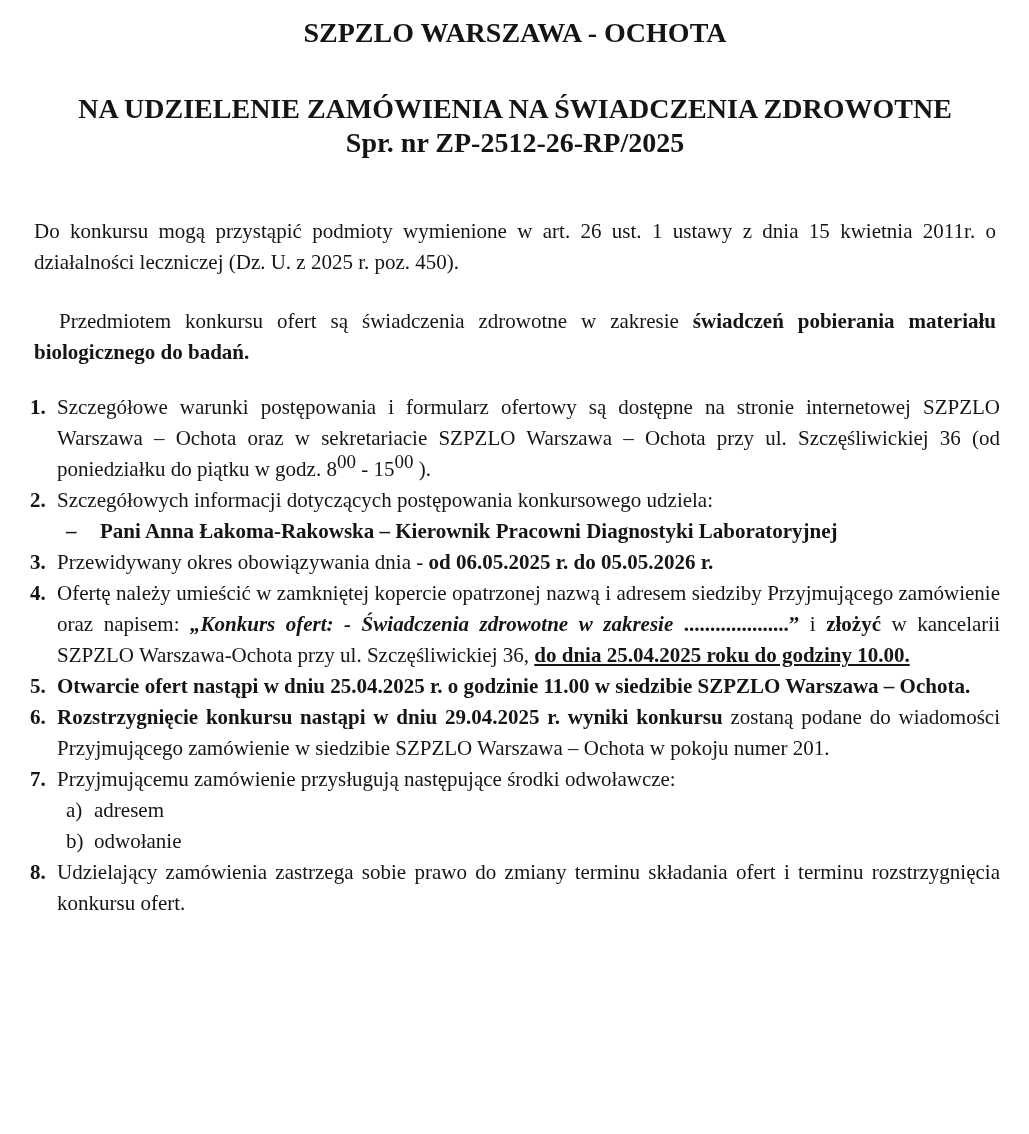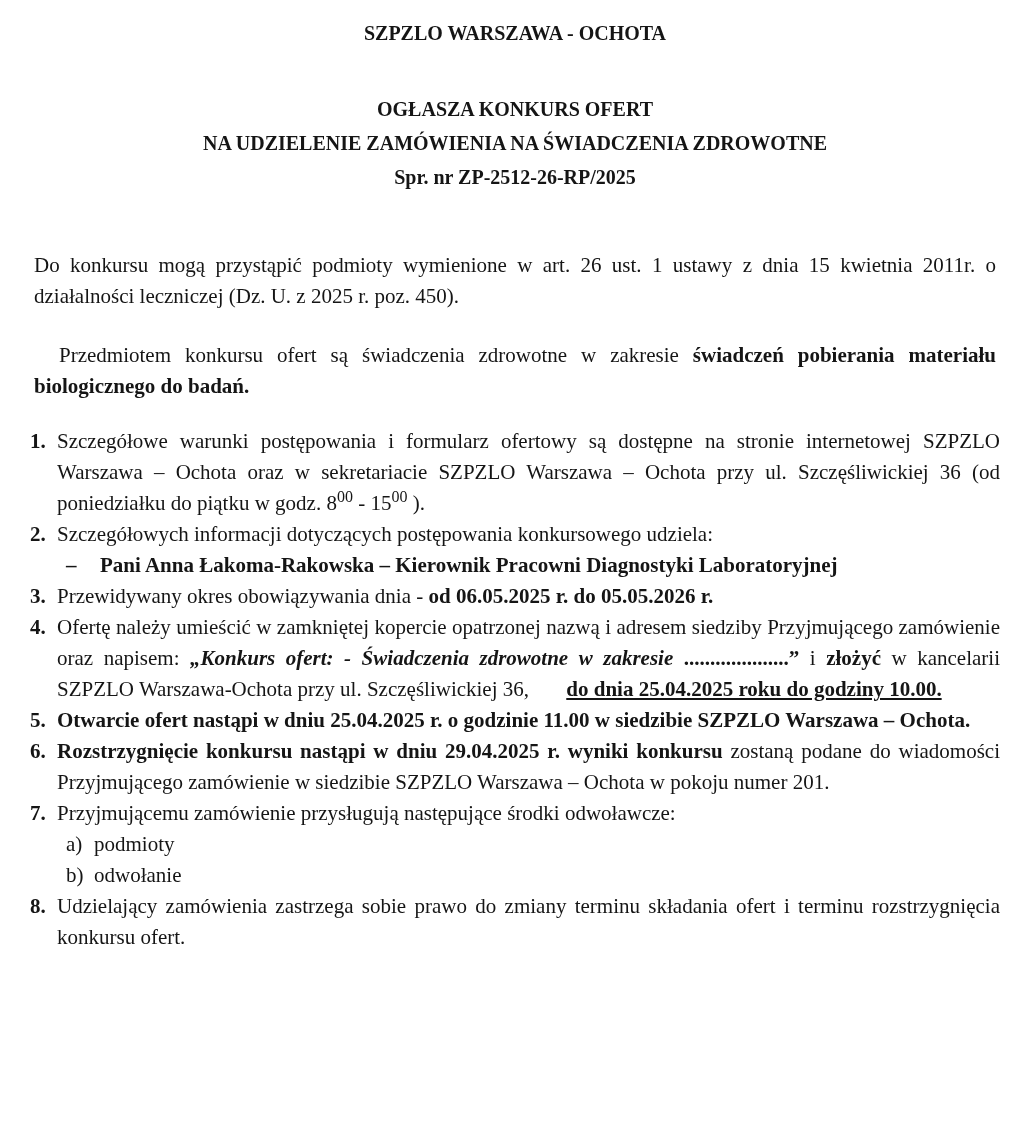--- a/index.html
+++ b/index.html
@@ -18,24 +18,24 @@
     height: 1134px;
     padding: 20px 29px 0 30px;
     font-family: "Liberation Serif", "DejaVu Serif", serif;
     font-size: 21px;
     line-height: 31px;
     color: #151515;
     background: #ffffff;
   }
   .b { font-weight: 700; }
   .i { font-style: italic; }
-  .u { text-decoration: underline; margin-left: 32px; }
+  .u { text-decoration: underline; }
   .hdr {
     text-align: center;
-    font-size: 20px;
+    font-size: 28px;
     line-height: 26px;
     font-weight: 700;
   }
   .addr { margin-top: 21px; }
   .title-block { margin-top: 46px; }
   .title-block .hdr { line-height: 34px; }
   .case-number { font-weight: 700; }
   .para {
     margin: 4px;
     text-align: justify;
@@ -55,34 +55,33 @@
   }
   .subline {
     display: flex;
     padding-left: 36px;
   }
   .subline .marker { flex: 0 0 34px; }
   .subline.contact .marker,
   .subline.contact .txt { font-weight: 700; }
   .subline.appeal .marker { flex: 0 0 28px; }
   sup {
-    font-size: 16px;
+    font-size: 19px;
     line-height: 0;
     vertical-align: super;
   }
 </style>
 </head>
 <body>
 
 <div class="doc">
 
   <div class="hdr">SZPZLO WARSZAWA - OCHOTA</div>
 
   <div class="title-block">
-    <div class="hdr">OGŁASZA KONKURS OFERT</div>
     <div class="hdr">NA UDZIELENIE ZAMÓWIENIA NA ŚWIADCZENIA ZDROWOTNE</div>
     <div class="hdr case-number">Spr. nr ZP-2512-26-RP/2025</div>
   </div>
 
   <p class="para p1"><span>Do konkursu mogą przystąpić podmioty wymienione w art. 26 ust. 1 ustawy z dnia 15 kwietnia 2011r. o działalności leczniczej (Dz. U. z 2025 r. poz. 450).</span></p>
   <p class="para p2"><span>Przedmiotem konkursu ofert są świadczenia zdrowotne w zakresie </span><span class="b">świadczeń pobierania materiału biologicznego do badań.</span></p>
 
   <div class="list">
 
     <div class="li">
@@ -118,21 +117,21 @@
       <span class="num">6.</span>
       <div class="txt"><span class="b">Rozstrzygnięcie konkursu nastąpi w dniu 29.04.2025 r. wyniki konkursu</span><span> zostaną podane do wiadomości Przyjmującego zamówienie w siedzibie SZPZLO Warszawa – Ochota w pokoju numer 201.</span></div>
     </div>
 
     <div class="li">
       <span class="num">7.</span>
       <div class="txt"><span>Przyjmującemu zamówienie przysługują następujące środki odwoławcze:</span></div>
     </div>
     <div class="subline appeal">
       <span class="marker">a)</span>
-      <div class="txt"><span>podmioty</span></div>
+      <div class="txt"><span>adresem</span></div>
     </div>
     <div class="subline appeal">
       <span class="marker">b)</span>
       <div class="txt"><span>odwołanie</span></div>
     </div>
 
     <div class="li">
       <span class="num">8.</span>
       <div class="txt"><span>Udzielający zamówienia zastrzega sobie prawo do zmiany terminu składania ofert i terminu rozstrzygnięcia konkursu ofert.</span></div>
     </div>

